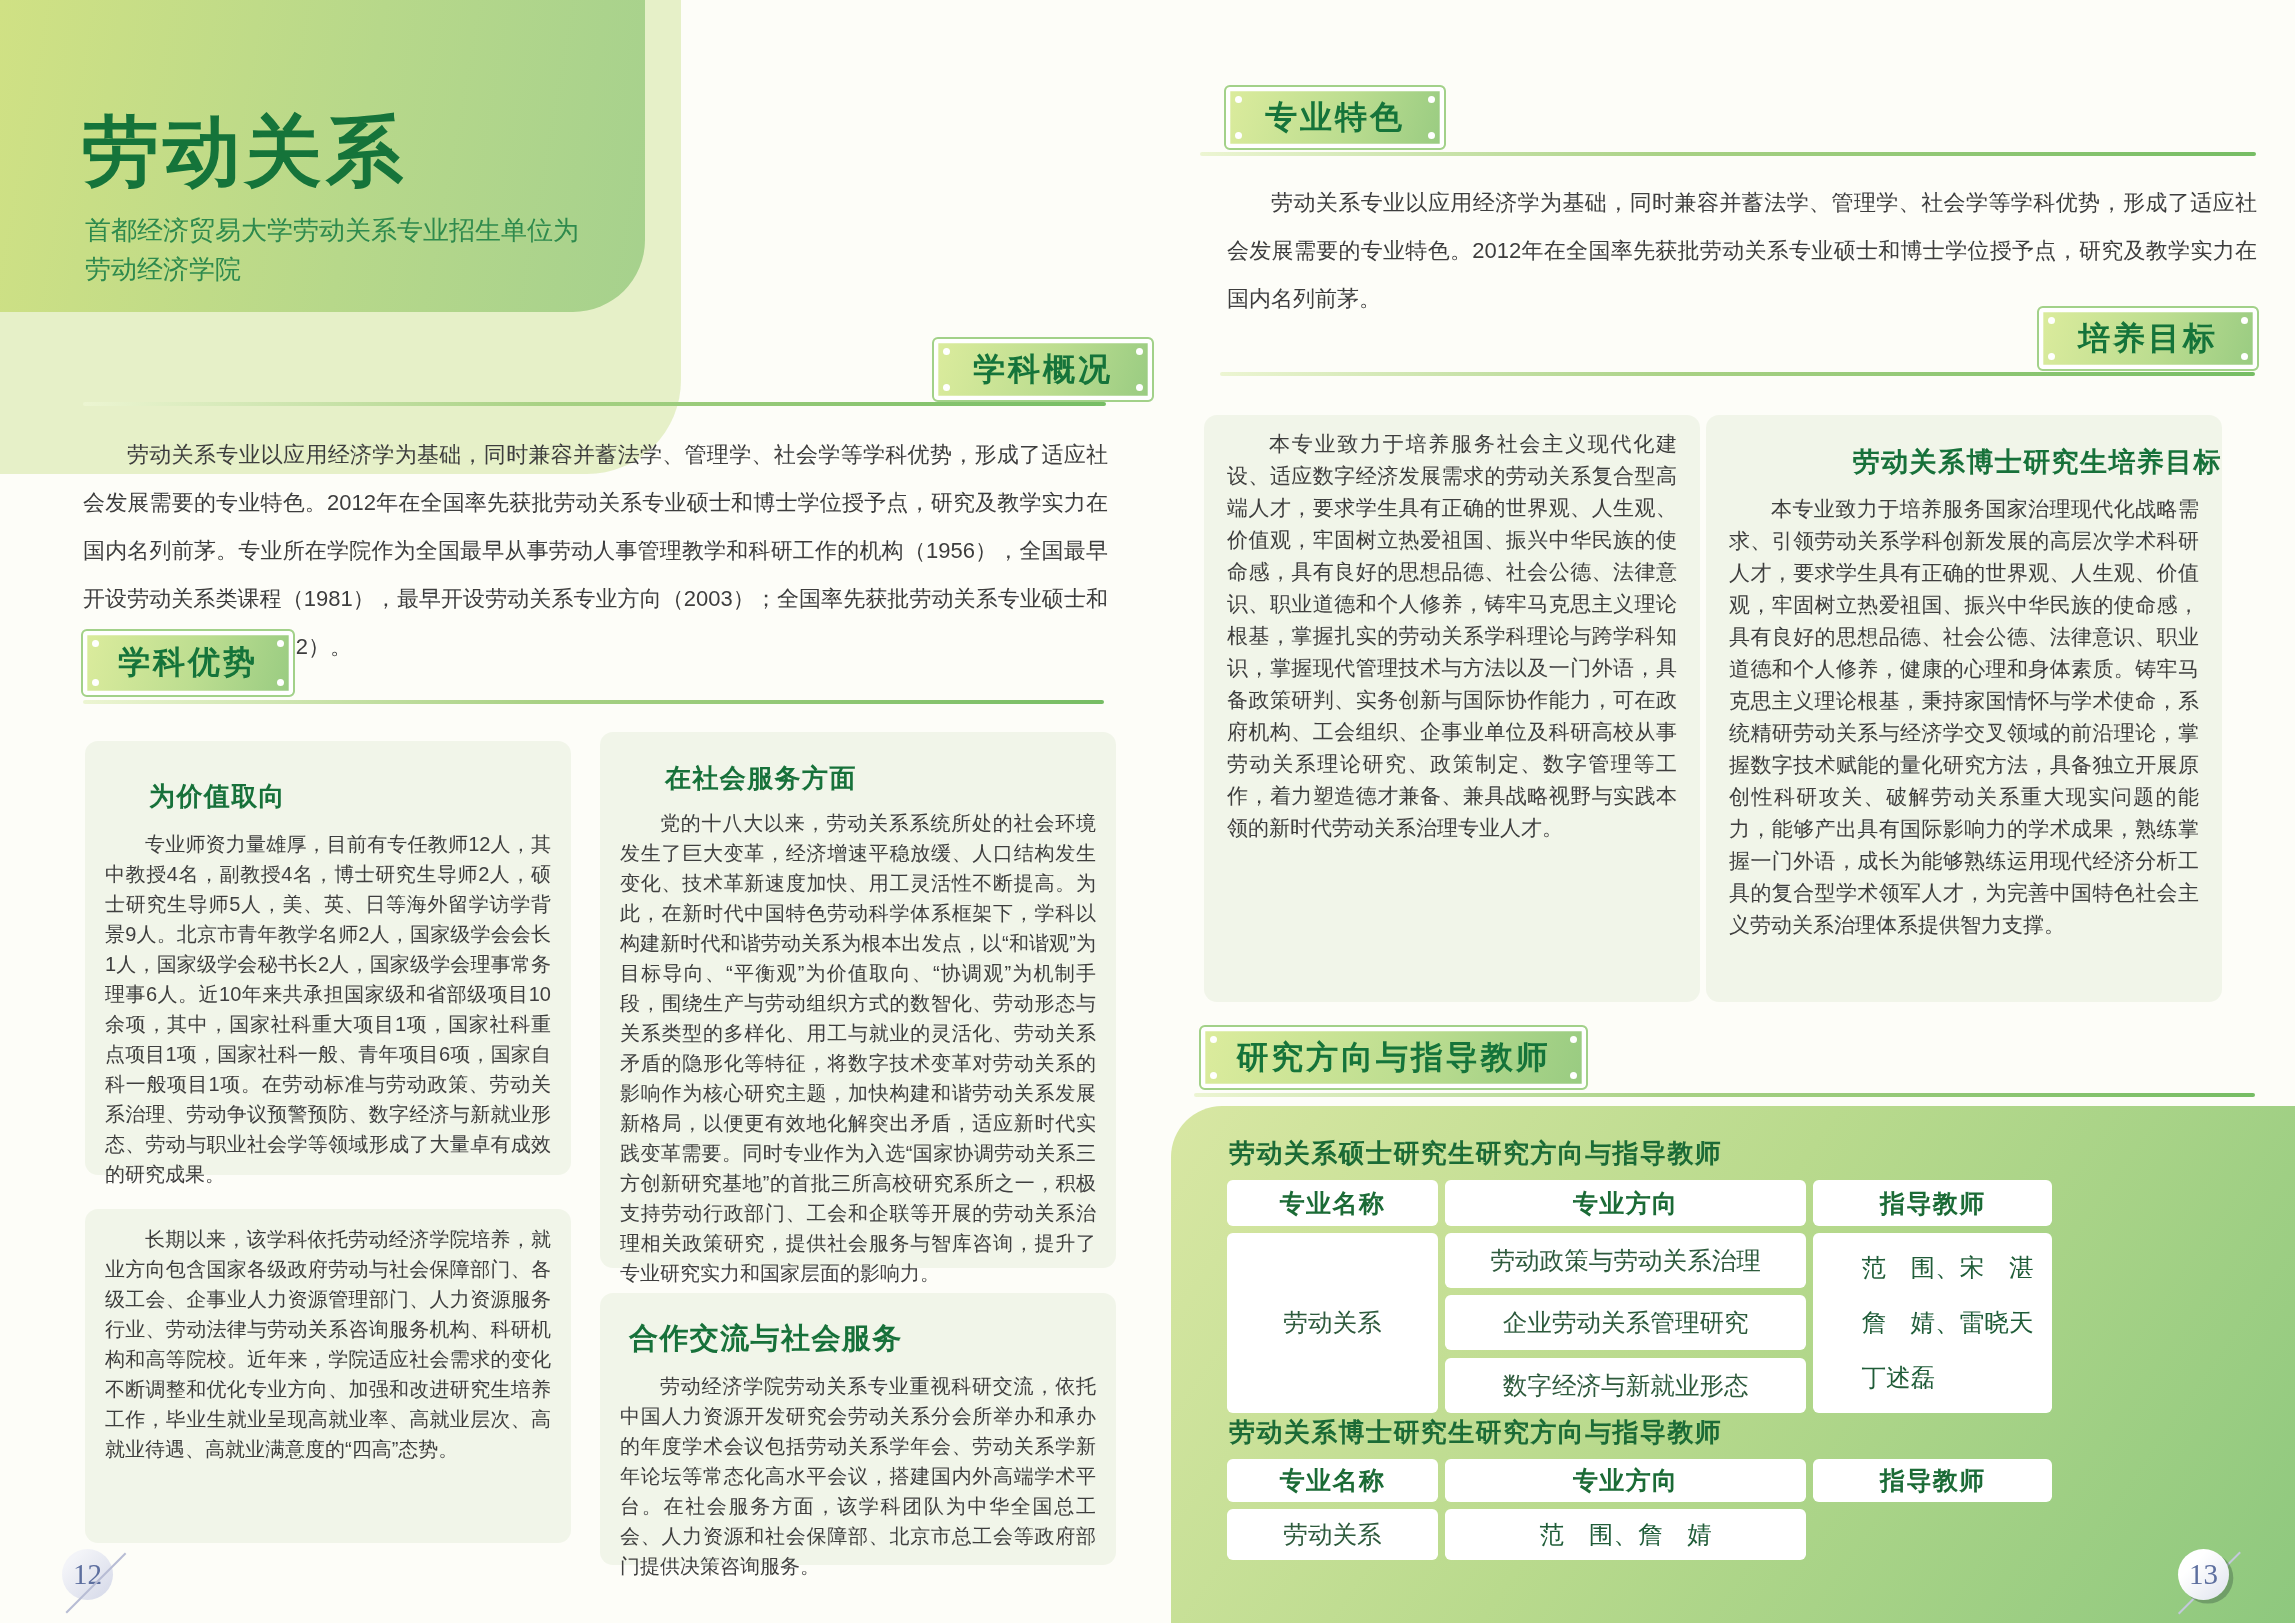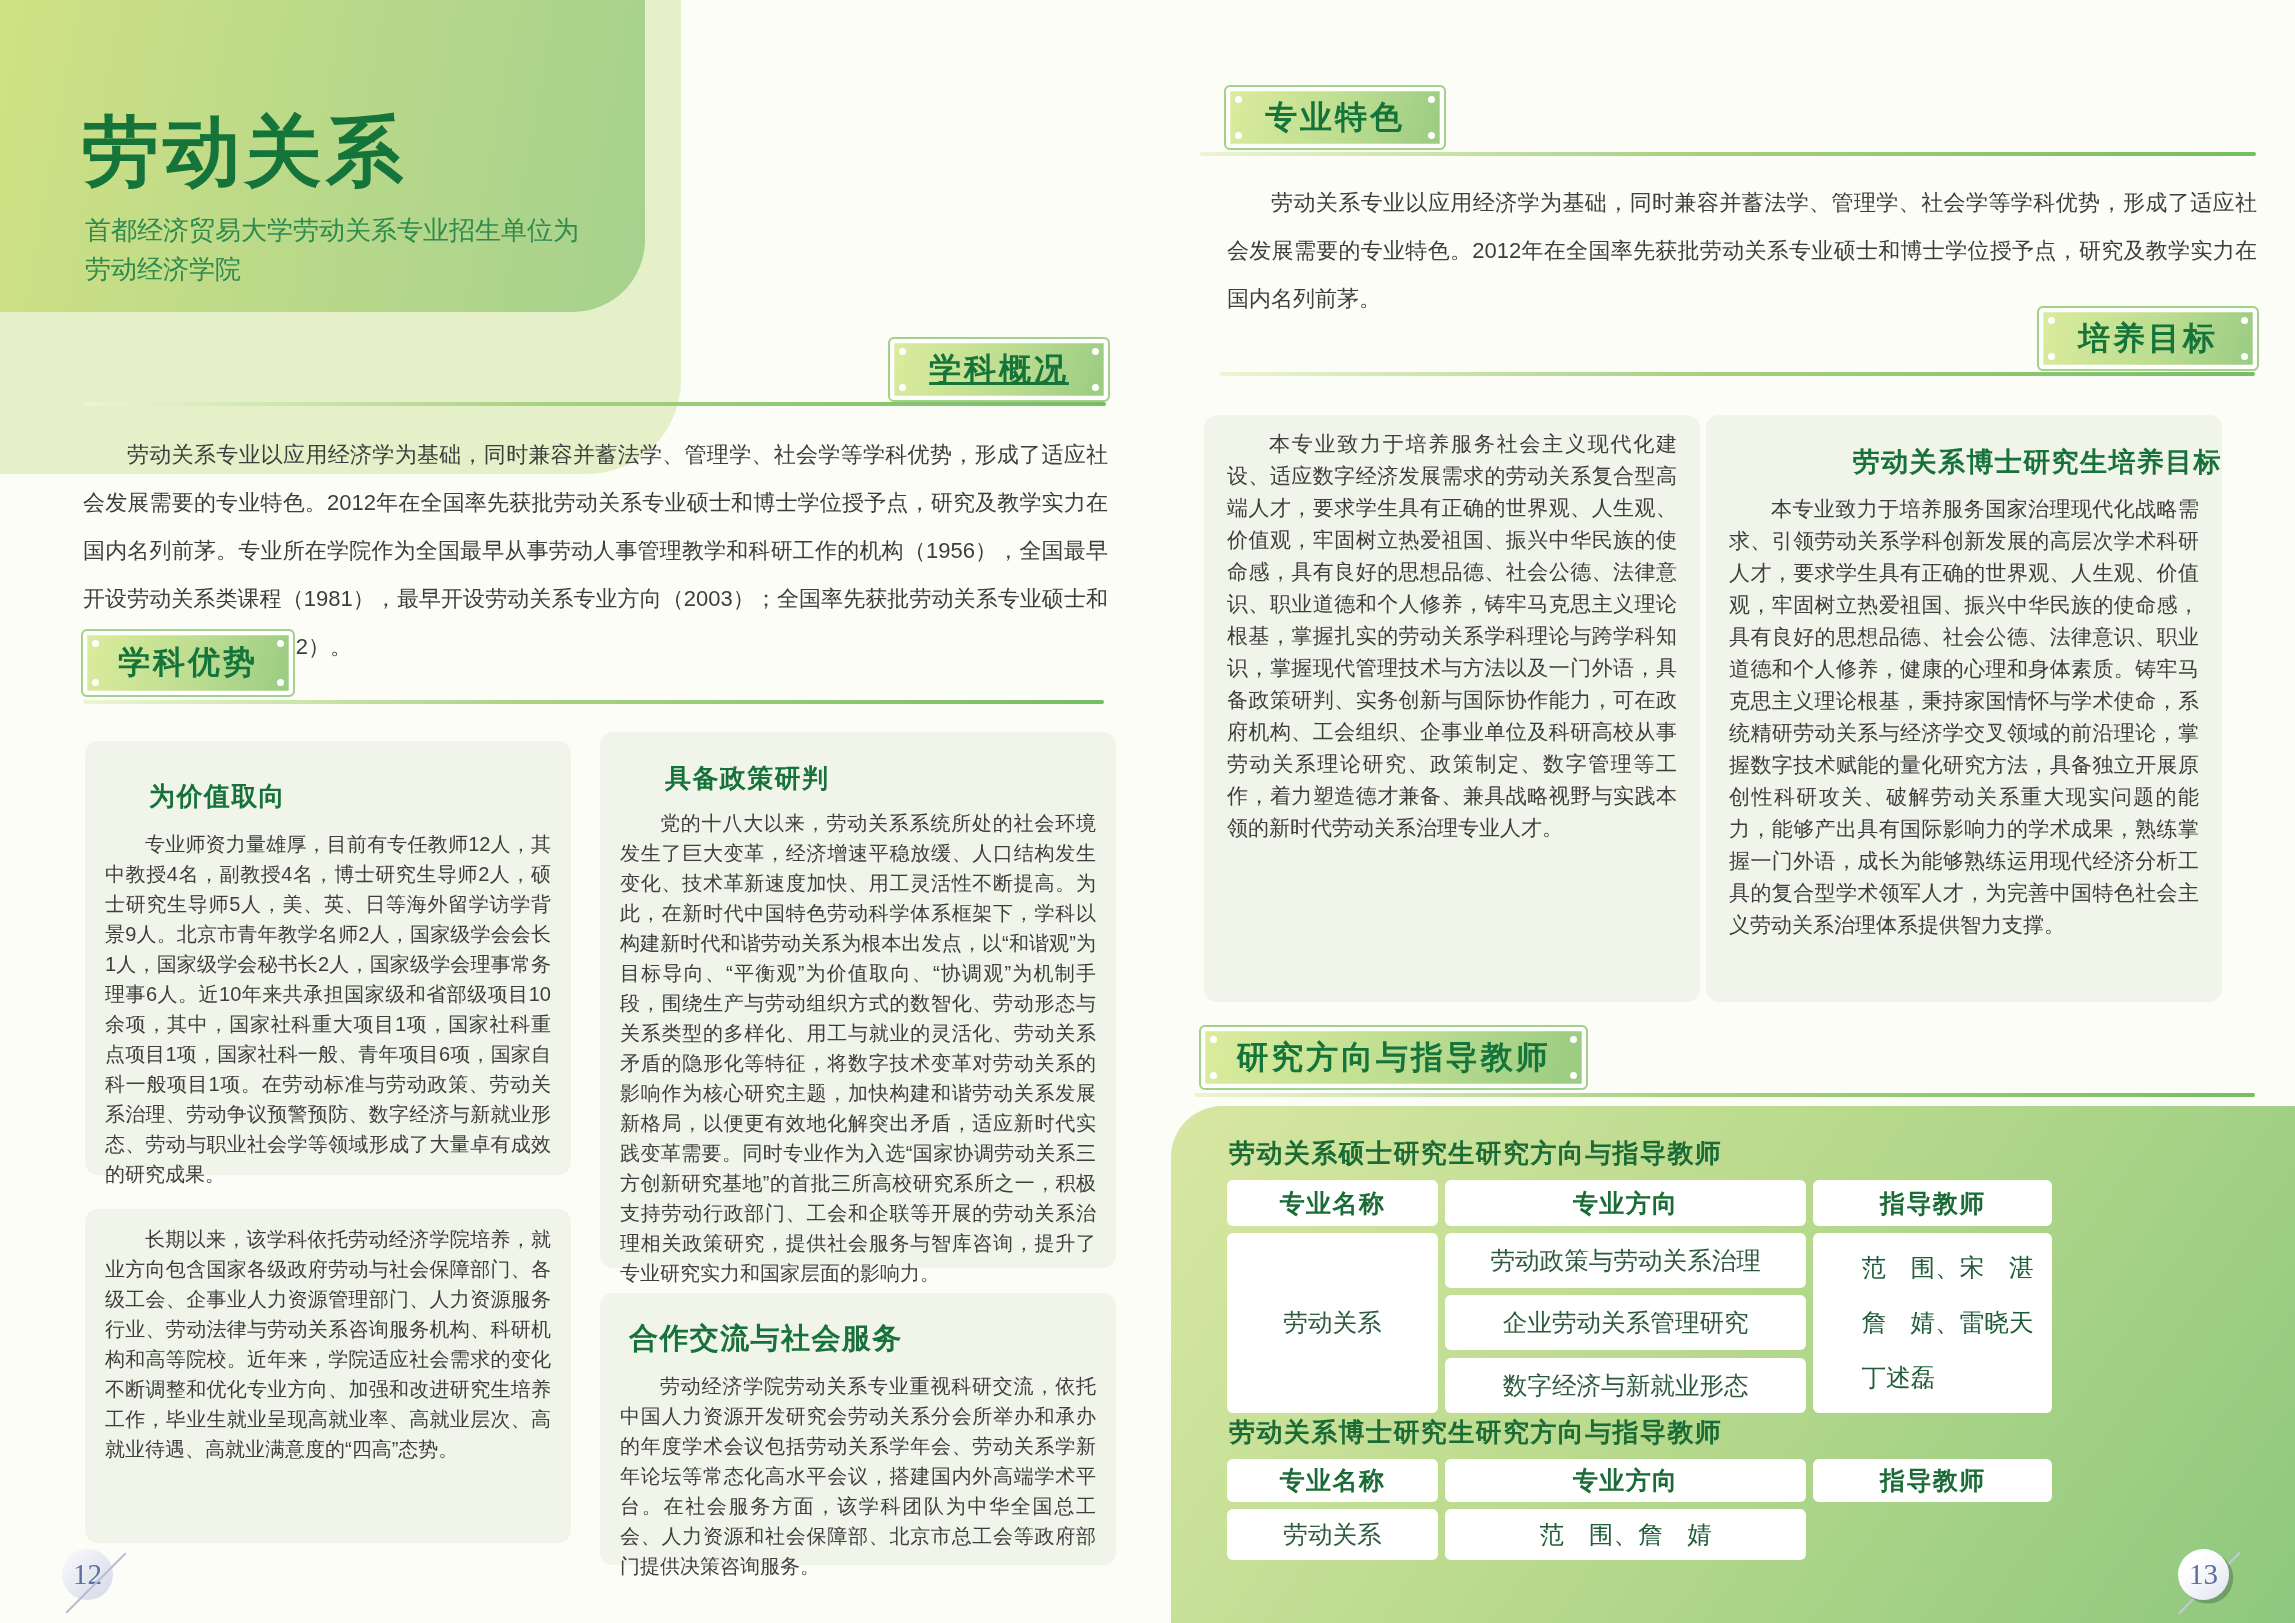--- a/index.html
+++ b/index.html
@@ -65,21 +65,21 @@
 <div id="canvas">
 
   <div class="abs" id="hdr-sub"></div>
   <div class="abs" id="hdr-main"></div>
   <div class="abs" id="page-title">劳动关系</div>
   <div class="abs" id="page-sub">
     <div>首都经济贸易大学劳动关系专业招生单位为</div>
     <div>劳动经济学院</div>
   </div>
 
-  <div class="abs badge" style="left:888px;top:337px;width:218px;height:61px;text-decoration:underline;">
+  <div class="abs badge" style="left:932px;top:337px;width:218px;height:61px;">
     <span class="dot d1"></span>
     <span class="dot d2"></span>
     <span class="dot d3"></span>
     <span class="dot d4"></span>
     <span>学科概况</span>
   </div>
   <div class="abs rule" style="left:83px;top:402px;width:1023px;"></div>
   <div class="abs para" style="left:83px;top:431px;width:1025px;">劳动关系专业以应用经济学为基础，同时兼容并蓄法学、管理学、社会学等学科优势，形成了适应社会发展需要的专业特色。2012年在全国率先获批劳动关系专业硕士和博士学位授予点，研究及教学实力在国内名列前茅。专业所在学院作为全国最早从事劳动人事管理教学和科研工作的机构（1956），全国最早开设劳动关系类课程（1981），最早开设劳动关系专业方向（2003）；全国率先获批劳动关系专业硕士和博士学位授予点（2012）。</div>
 
   <div class="abs badge" style="left:81px;top:629px;width:210px;height:64px;">
@@ -94,21 +94,21 @@
   <div class="abs softbox" style="left:85px;top:741px;width:486px;height:434px;">
     <div class="bh" style="padding:38px 0 0 64px;">为价值取向</div>
     <div class="bt" style="margin:14.5px 20px 0 20px;">专业师资力量雄厚，目前有专任教师12人，其中教授4名，副教授4名，博士研究生导师2人，硕士研究生导师5人，美、英、日等海外留学访学背景9人。北京市青年教学名师2人，国家级学会会长1人，国家级学会秘书长2人，国家级学会理事常务理事6人。近10年来共承担国家级和省部级项目10余项，其中，国家社科重大项目1项，国家社科重点项目1项，国家社科一般、青年项目6项，国家自科一般项目1项。在劳动标准与劳动政策、劳动关系治理、劳动争议预警预防、数字经济与新就业形态、劳动与职业社会学等领域形成了大量卓有成效的研究成果。</div>
   </div>
 
   <div class="abs softbox" style="left:85px;top:1209px;width:486px;height:334px;">
     <div class="bt" style="margin:14.5px 20px 0 20px;">长期以来，该学科依托劳动经济学院培养，就业方向包含国家各级政府劳动与社会保障部门、各级工会、企事业人力资源管理部门、人力资源服务行业、劳动法律与劳动关系咨询服务机构、科研机构和高等院校。近年来，学院适应社会需求的变化不断调整和优化专业方向、加强和改进研究生培养工作，毕业生就业呈现高就业率、高就业层次、高就业待遇、高就业满意度的“四高”态势。</div>
   </div>
 
   <div class="abs softbox" style="left:600px;top:732px;width:516px;height:536px;">
-    <div class="bh" style="padding:29px 0 0 65px;">具备政策研判</div>
+    <div class="bh" style="padding:29px 0 0 65px;">在社会服务方面</div>
     <div class="bt" style="margin:11.6px 20px 0 20px;">党的十八大以来，劳动关系系统所处的社会环境发生了巨大变革，经济增速平稳放缓、人口结构发生变化、技术革新速度加快、用工灵活性不断提高。为此，在新时代中国特色劳动科学体系框架下，学科以构建新时代和谐劳动关系为根本出发点，以“和谐观”为目标导向、“平衡观”为价值取向、“协调观”为机制手段，围绕生产与劳动组织方式的数智化、劳动形态与关系类型的多样化、用工与就业的灵活化、劳动关系矛盾的隐形化等特征，将数字技术变革对劳动关系的影响作为核心研究主题，加快构建和谐劳动关系发展新格局，以便更有效地化解突出矛盾，适应新时代实践变革需要。同时专业作为入选“国家协调劳动关系三方创新研究基地”的首批三所高校研究系所之一，积极支持劳动行政部门、工会和企联等开展的劳动关系治理相关政策研究，提供社会服务与智库咨询，提升了专业研究实力和国家层面的影响力。</div>
   </div>
 
   <div class="abs softbox" style="left:600px;top:1293px;width:516px;height:272px;">
     <div class="bh" style="padding:26px 0 0 29px;font-size:29px;">合作交流与社会服务</div>
     <div class="bt" style="margin:11.6px 20px 0 20px;">劳动经济学院劳动关系专业重视科研交流，依托中国人力资源开发研究会劳动关系分会所举办和承办的年度学术会议包括劳动关系学年会、劳动关系学新年论坛等常态化高水平会议，搭建国内外高端学术平台。在社会服务方面，该学科团队为中华全国总工会、人力资源和社会保障部、北京市总工会等政府部门提供决策咨询服务。</div>
   </div>
 
   <div class="abs pagedot" id="p12">
     <span>12</span>

